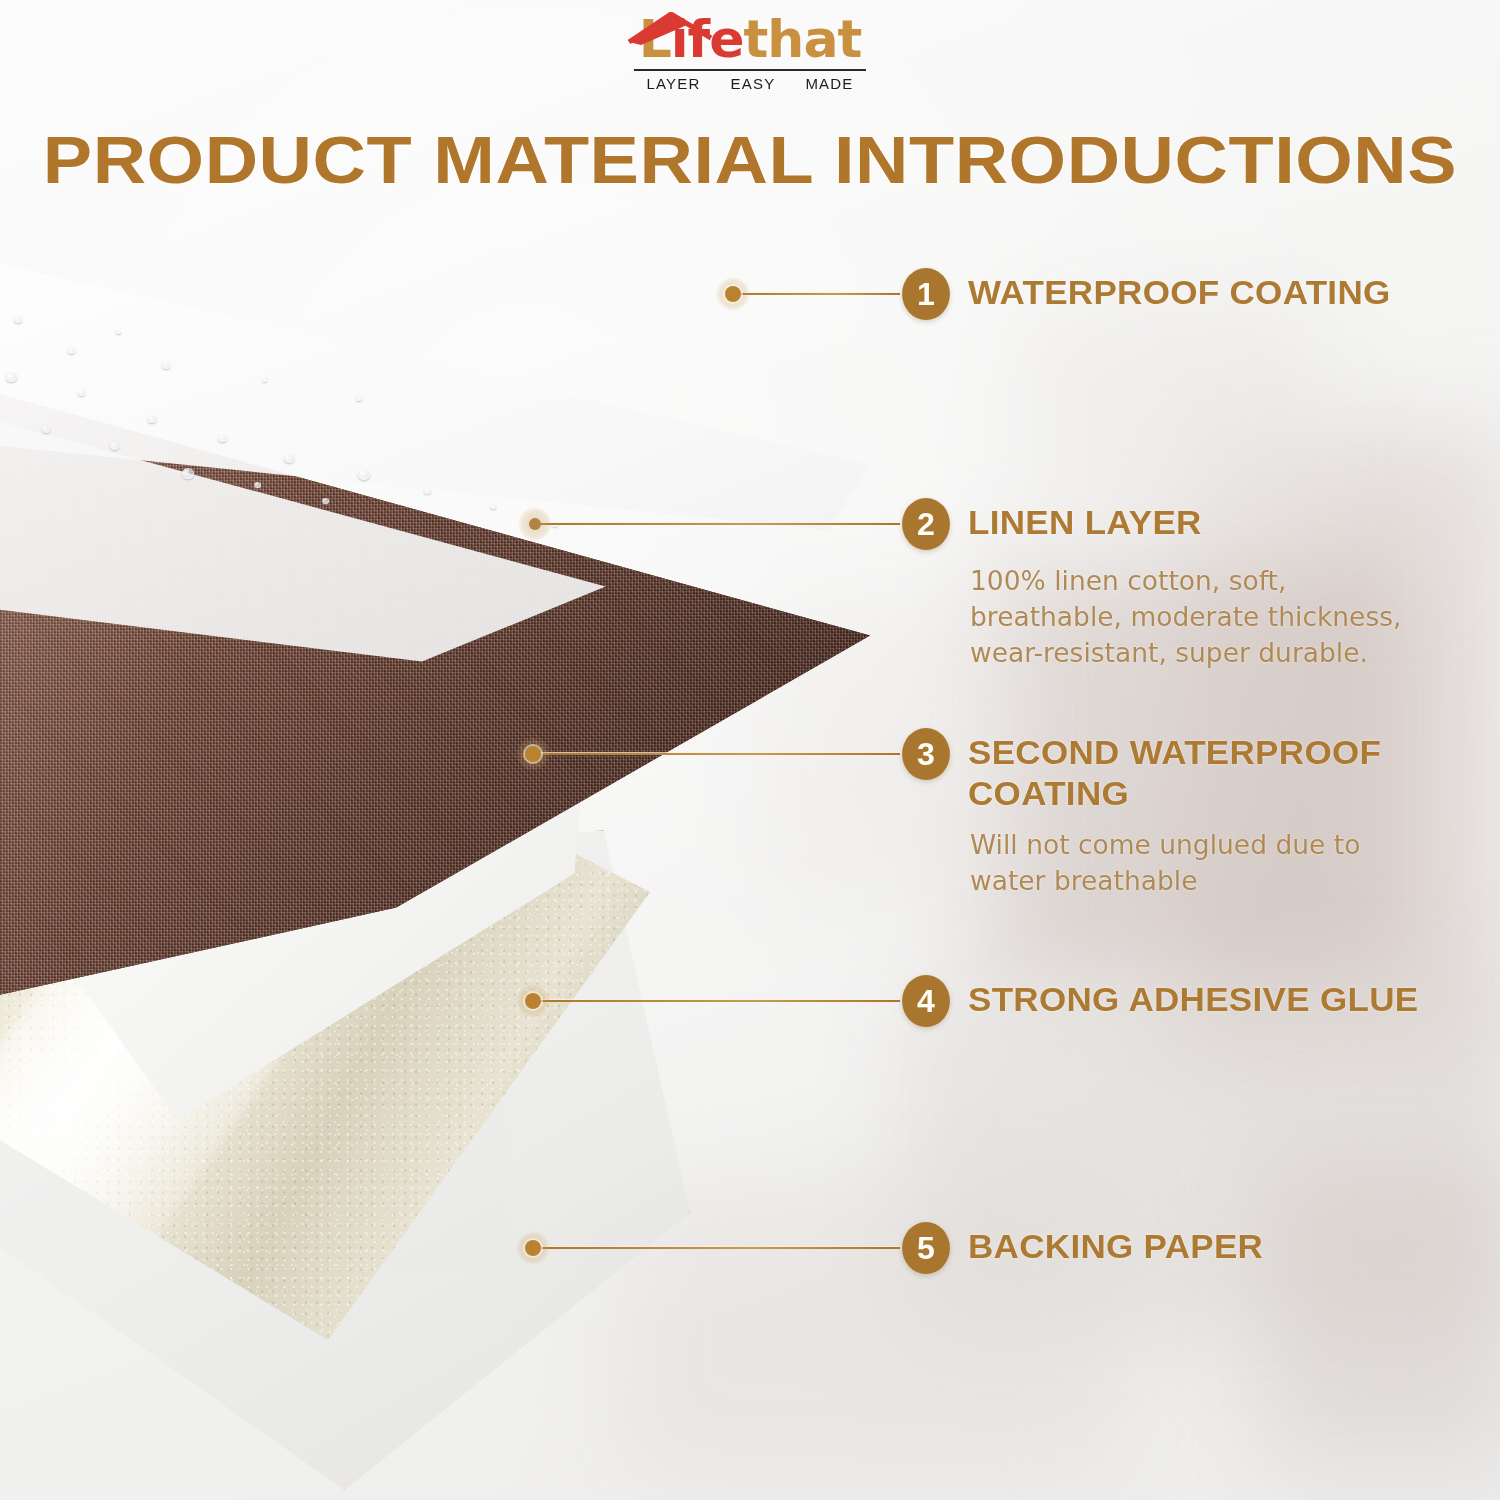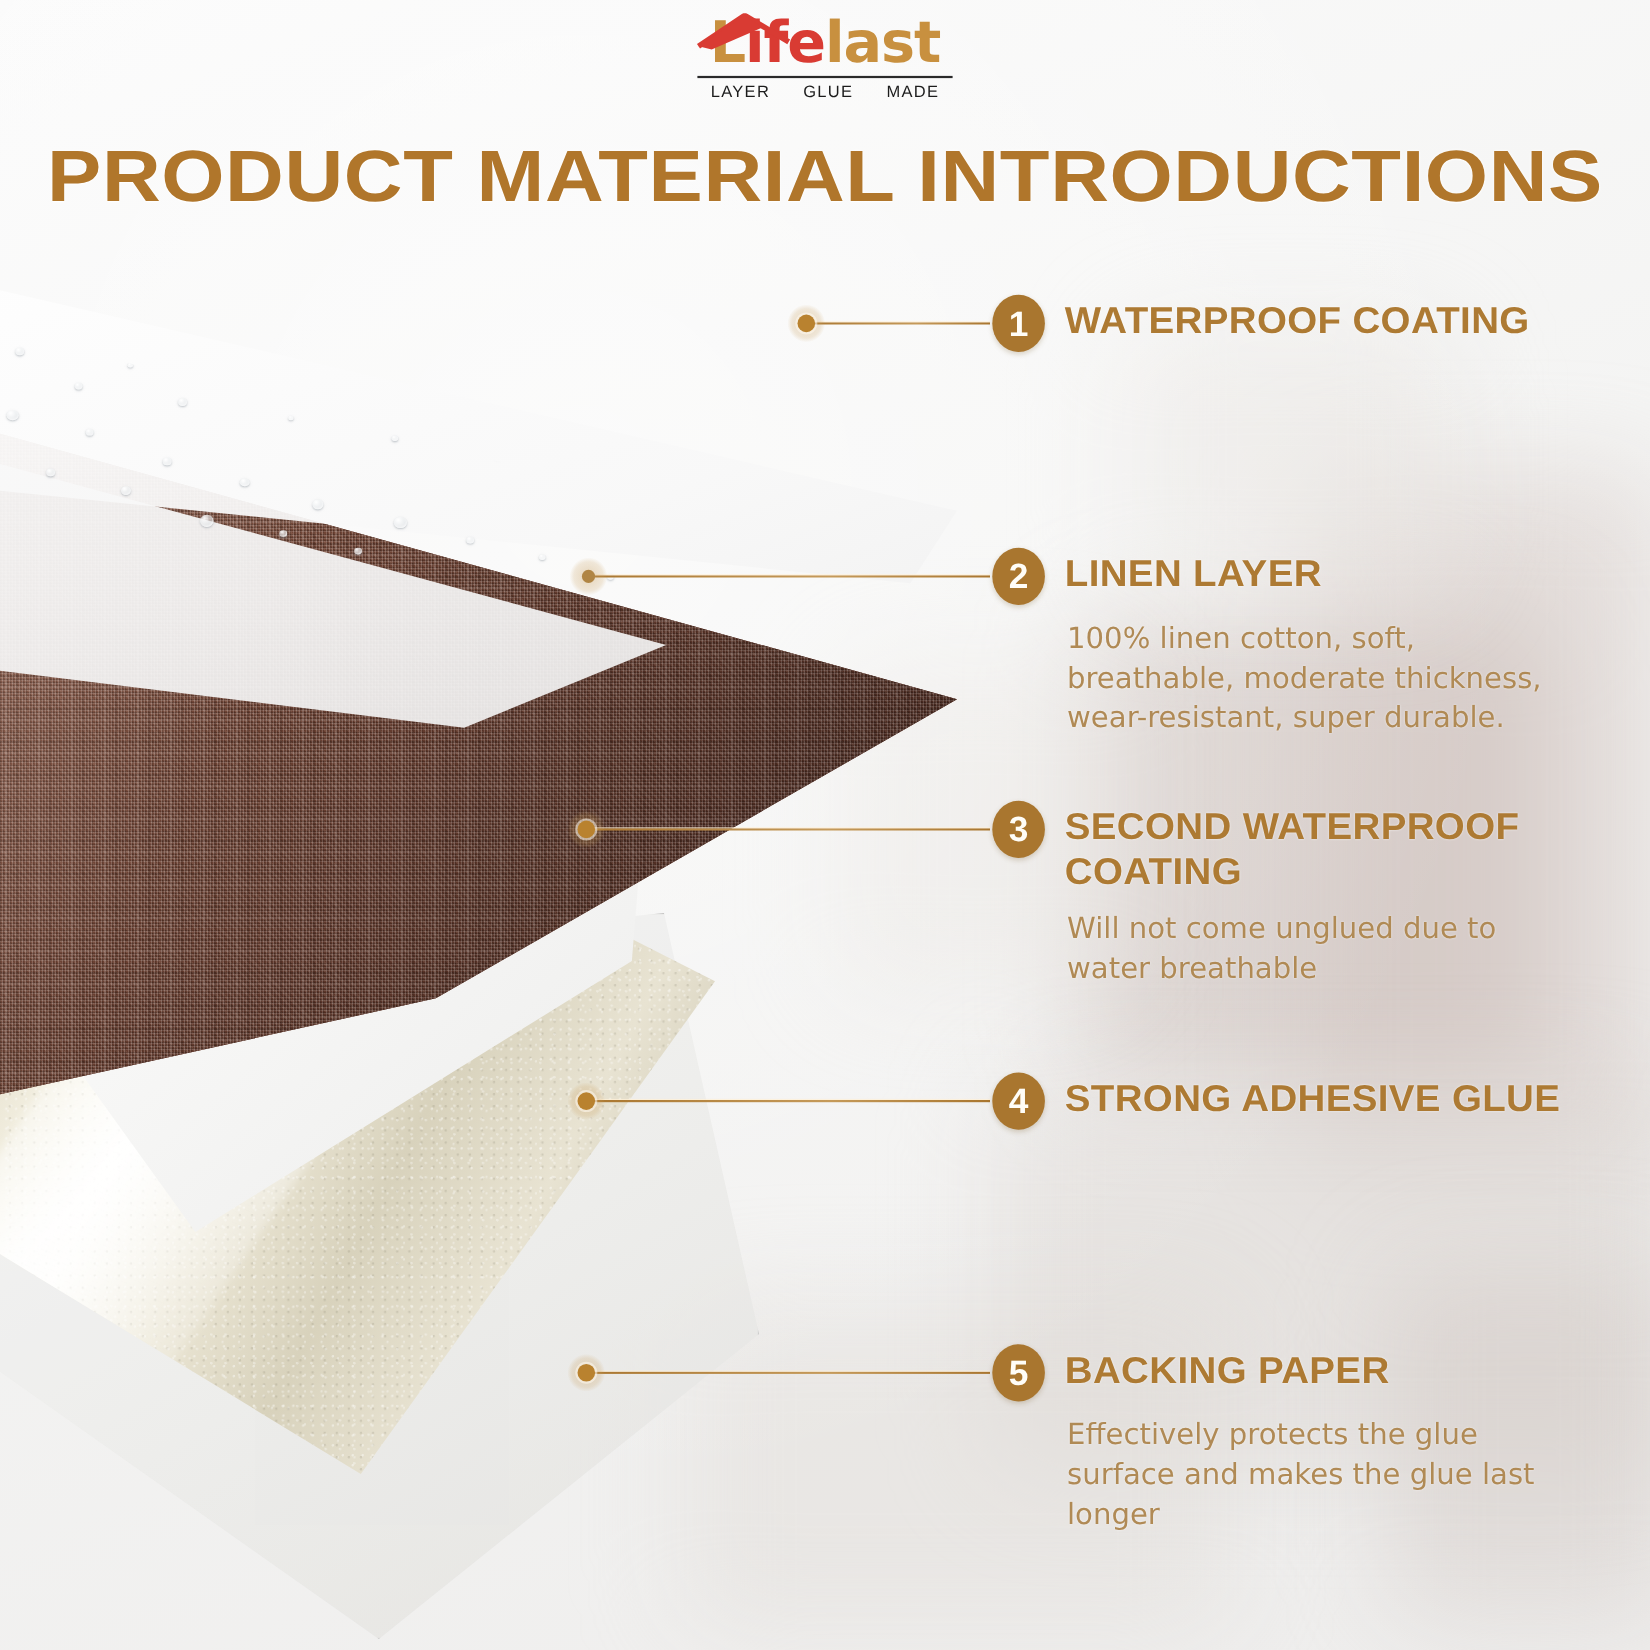--- a/index.html
+++ b/index.html
@@ -315,26 +315,26 @@
   <div class="bg-blob bg-b6"></div>
   <div class="bg-blob bg-b7"></div>
   <div class="bg-vig"></div>
 
   <div class="logo">
     <div class="logo-word">
       <svg class="logo-roof" viewBox="0 0 86 34">
         <path d="M2 30 L44 2 L84 26" fill="none" stroke="#d93b33" stroke-width="5"></path>
         <path d="M2 30 L44 2 L60 13 L14 33 Z" fill="#d93b33"></path>
       </svg>
-      <span class="l-tan">L</span><span class="l-red">ife</span><span class="l-tan">last</span>
+      <span class="l-tan">L</span><span class="l-red">ife</span><span class="l-tan">that</span>
     </div>
     <div class="logo-rule"></div>
     <div class="logo-tag">
       <span>LAYER</span>
-      <span>GLUE</span>
+      <span>EASY</span>
       <span>MADE</span>
     </div>
   </div>
 
   <div class="page-title">PRODUCT MATERIAL INTRODUCTIONS</div>
 
   <div class="artwork">
 
     <div class="layer layer-backing"></div>
 
@@ -438,17 +438,16 @@
       </div>
       <div class="leader" style="left:533px; top:1247px; width:367px;"></div>
       <div class="anchor" style="left:516px; top:1231px;">
         <i></i>
       </div>
       <div class="callout" style="top:1222px;">
         <div class="callout-head">
           <div class="badge"><span>5</span></div>
           <div class="callout-title">BACKING PAPER</div>
         </div>
-        <div class="callout-body">Effectively protects the glue surface and makes the glue last longer</div>
       </div>
     </div>
 
 </div>
 
 </body></html>

